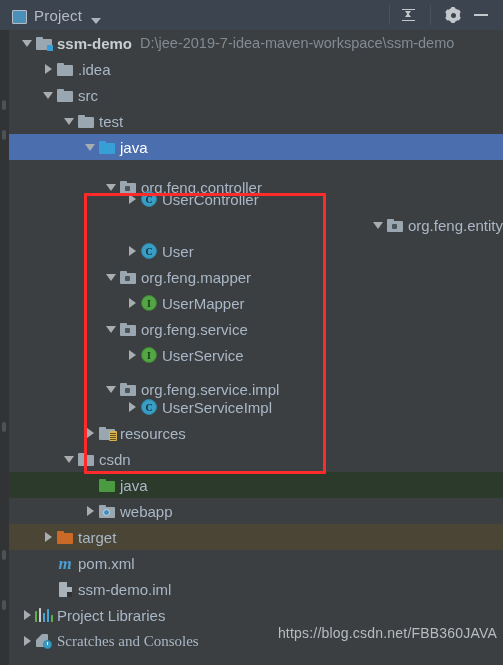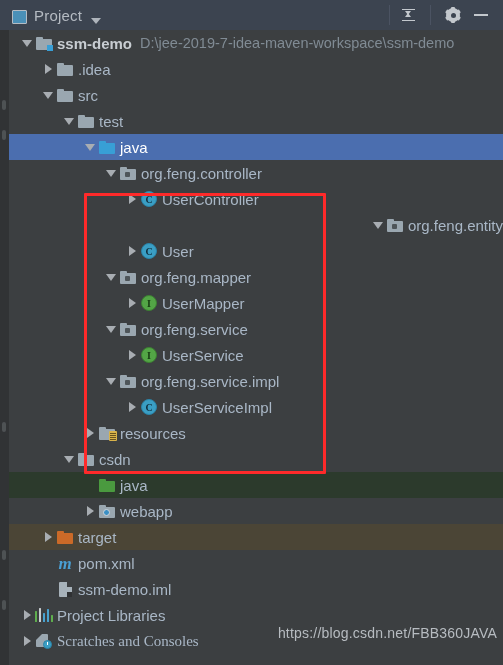--- a/index.html
+++ b/index.html
@@ -226,21 +226,21 @@
             <span class="tw-d"></span>
           </span>
           <span class="ico">
             <span class="folder f-blue">
               <span class="tab"></span>
               <span class="body"></span>
             </span>
           </span>
           <span class="lbl">java</span>
         </div>
-        <div class="row" style="top: 130px;">
+        <div class="row" style="top: 144px;">
           <span style="flex:0 0 94px"></span>
           <span class="twisty">
             <span class="tw-d"></span>
           </span>
           <span class="ico">
             <span class="folder f-gray pkg">
               <span class="tab"></span>
               <span class="body"></span>
               <span class="dot"></span>
             </span>
@@ -322,21 +322,21 @@
         <div class="row" style="top: 312px;">
           <span style="flex:0 0 115px"></span>
           <span class="twisty">
             <span class="tw-r"></span>
           </span>
           <span class="ico">
             <span class="iface">I</span>
           </span>
           <span class="lbl">UserService</span>
         </div>
-        <div class="row" style="top: 338px;">
+        <div class="row" style="top: 346px;">
           <span style="flex:0 0 94px"></span>
           <span class="twisty">
             <span class="tw-d"></span>
           </span>
           <span class="ico">
             <span class="folder f-gray pkg">
               <span class="tab"></span>
               <span class="body"></span>
               <span class="dot"></span>
             </span>

